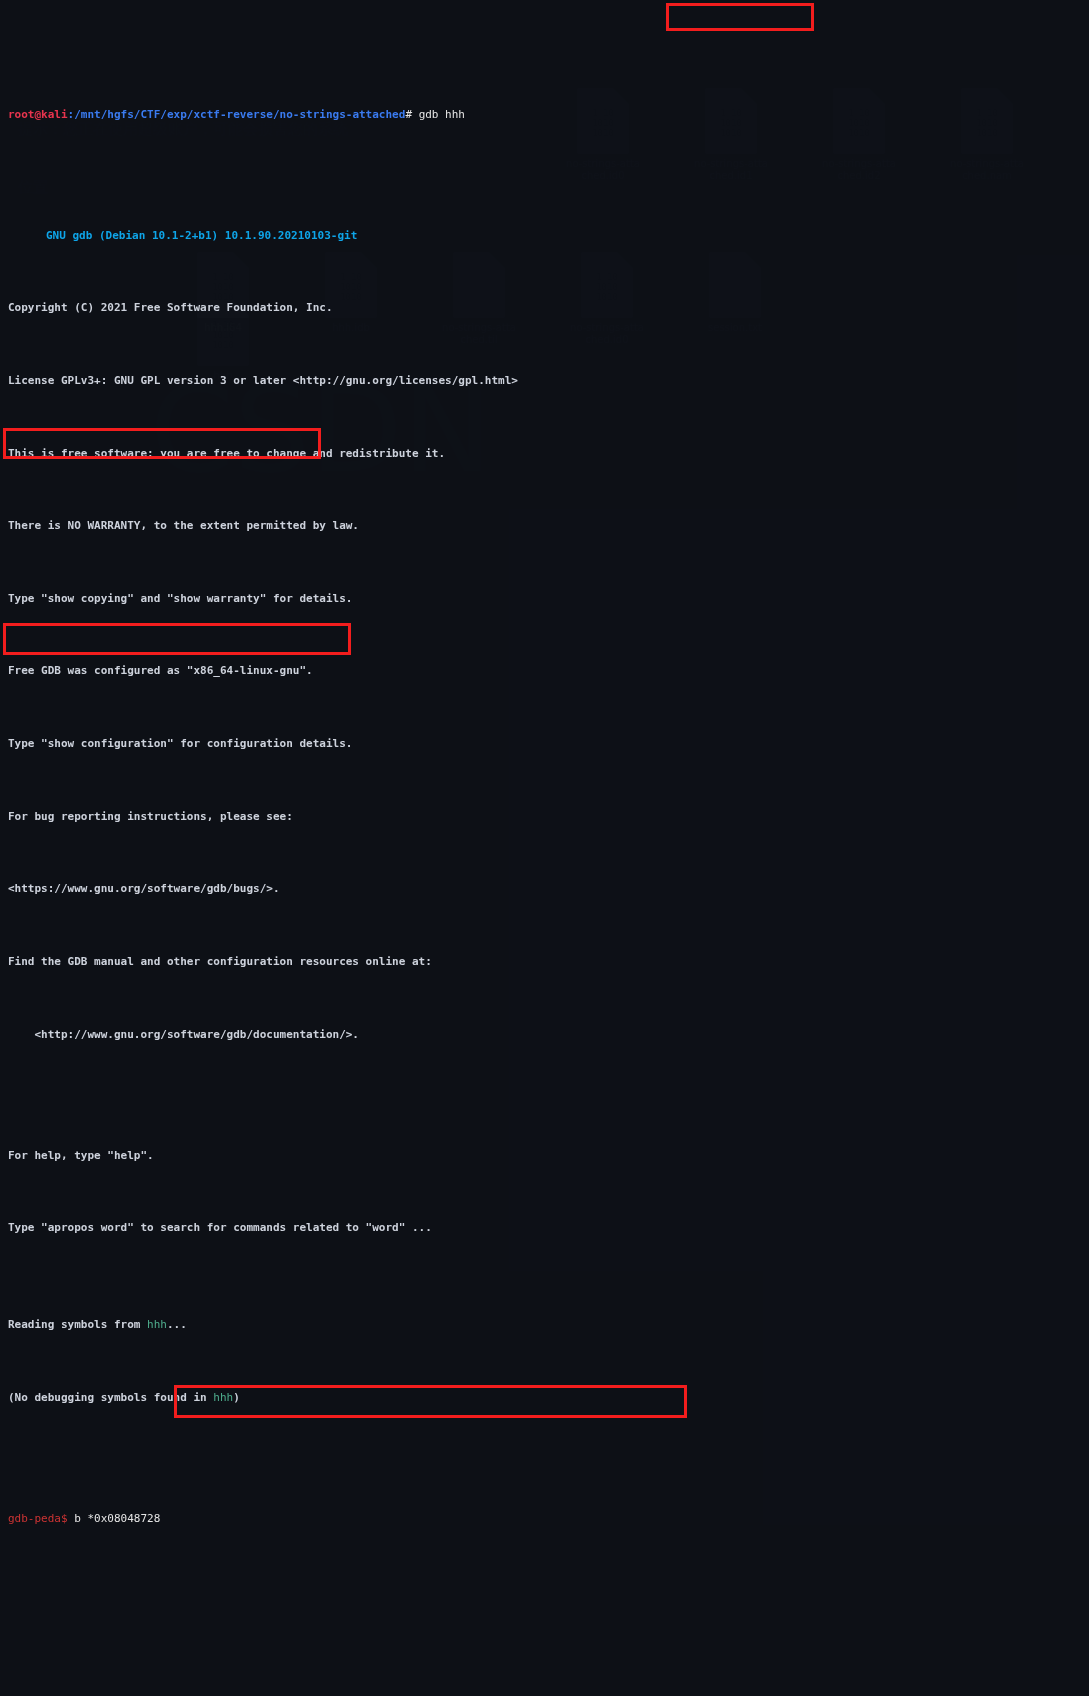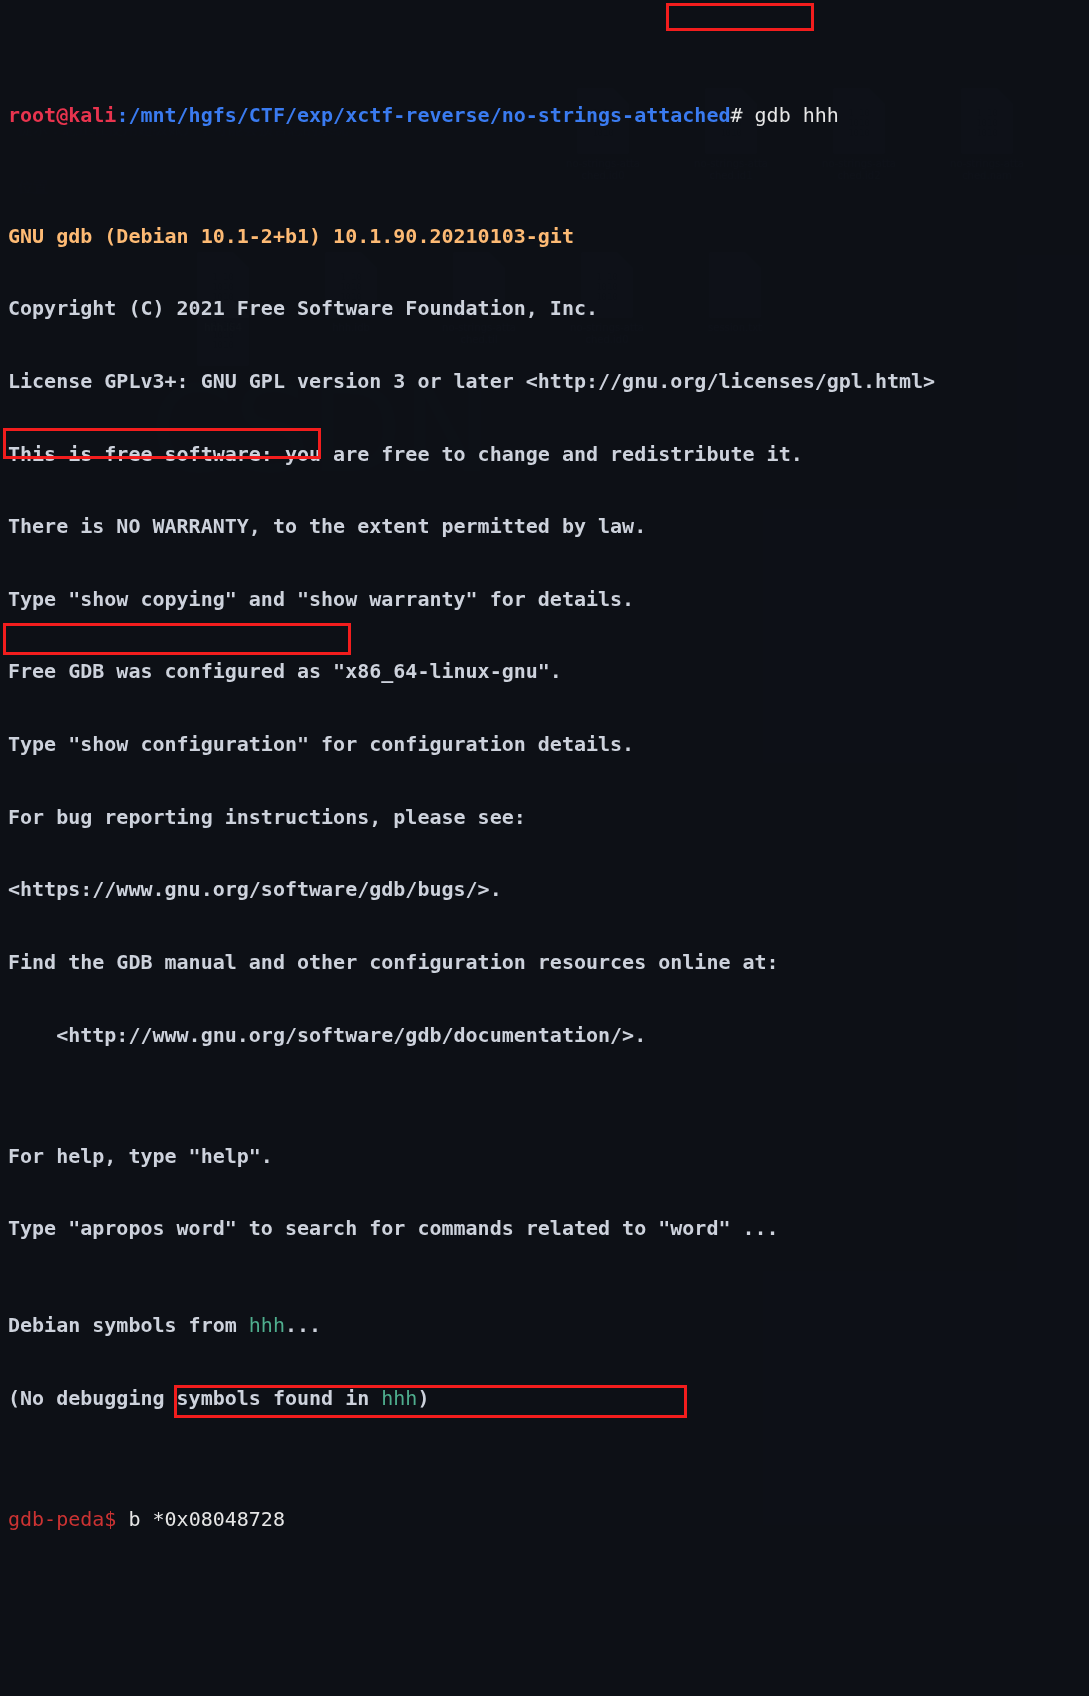--- a/index.html
+++ b/index.html
@@ -78,28 +78,28 @@
     white-space: nowrap;
   }
 
   
   #terminal {
     position: absolute;
     inset: 0;
     background: rgba(12, 15, 22, 0.90);
     padding: 6px 8px 0 8px;
     box-sizing: border-box;
-    font-size: 20px;
+    font-size: 11px;
     line-height: 24.2px;
     color: #e6e6e6;
     white-space: pre;
     font-family: "DejaVu Sans Mono", "Liberation Mono", monospace;
   }
   .line { white-space: pre; }
-  .c-pink     { color: #fdba74; font-weight: bold; }
+  .c-pink     { color: #0ea5e9; font-weight: bold; margin-left: 38px; }
   .c-blue     { color: #3a7bf0; }
   .c-green    { color: #4fae8e; }
   .c-white    { color: #e6e6e6; }
   .c-grey     { color: #cdd2dc; font-weight: bold; }
 
   .prompt-user { color: #e8344e; font-weight: bold; }
   .prompt-path { color: #3a7bf0; font-weight: bold; }
   .prompt-peda { color: #cc3333; }
 
   
@@ -222,21 +222,21 @@
   <div class="line c-grey">Free GDB was configured as "x86_64-linux-gnu".</div>
   <div class="line c-grey">Type "show configuration" for configuration details.</div>
   <div class="line c-grey">For bug reporting instructions, please see:</div>
   <div class="line c-grey">&lt;https://www.gnu.org/software/gdb/bugs/&gt;.</div>
   <div class="line c-grey">Find the GDB manual and other configuration resources online at:</div>
   <div class="line c-grey">    &lt;http://www.gnu.org/software/gdb/documentation/&gt;.</div>
   <div class="line c-grey"></div>
   <div class="line c-grey">For help, type "help".</div>
   <div class="line c-grey">Type "apropos word" to search for commands related to "word" ...</div>
 
-  <div class="line"><span class="c-grey">Debian symbols from </span><span class="c-green">hhh</span><span class="c-grey">...</span></div>
+  <div class="line"><span class="c-grey">Reading symbols from </span><span class="c-green">hhh</span><span class="c-grey">...</span></div>
   <div class="line"><span class="c-grey">(No debugging symbols found in </span><span class="c-green">hhh</span><span class="c-grey">)</span></div>
 
   
   <div class="line"><span class="prompt-peda">gdb-peda$ </span><span class="c-white">b *0x08048728</span></div>
 
   
   
   
   
   

